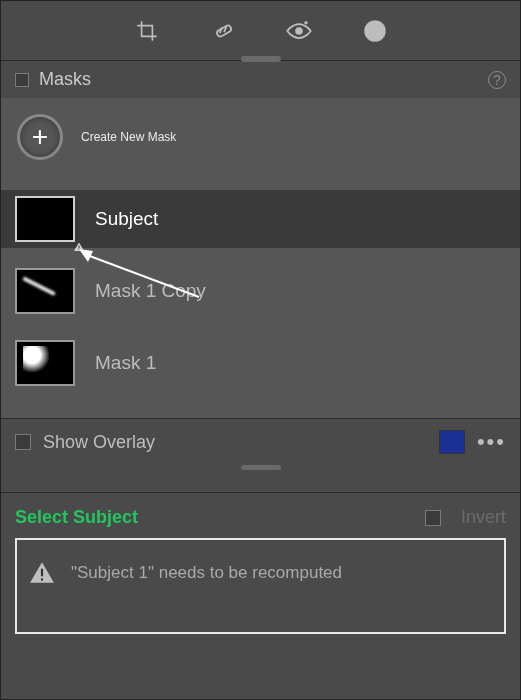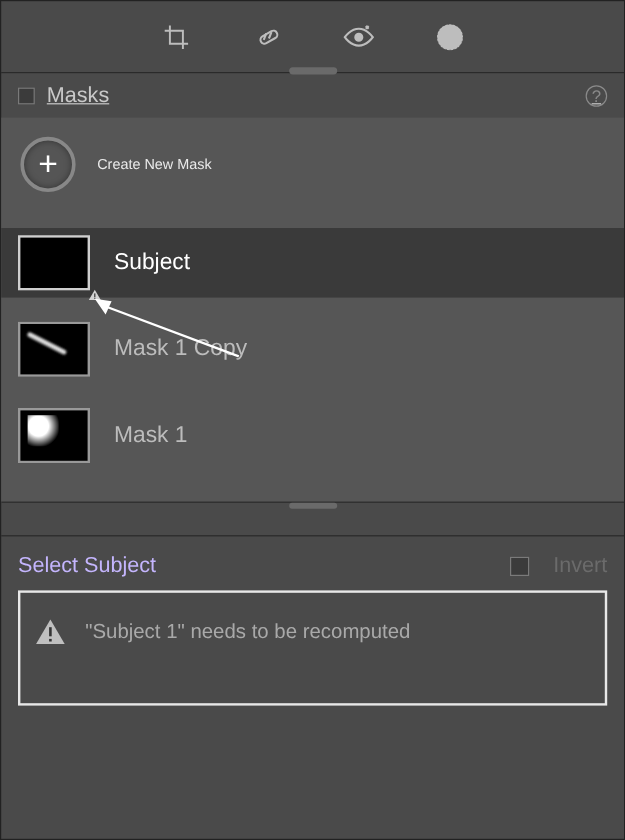--- a/index.html
+++ b/index.html
@@ -1,20 +1,20 @@
 <!DOCTYPE html>
 <html><head>
   <meta charset="utf-8">
   <style>
     *{margin:0;padding:0;box-sizing:border-box;font-family:Arial,Helvetica,sans-serif;}
     body{background:#4a4a4a;width:521px;height:700px;overflow:hidden;}
     .app{width:521px;height:700px;background:#4a4a4a;border:1px solid #222;position:relative;}
     .tool-strip{height:60px;display:flex;justify-content:center;align-items:center;gap:48px;border-bottom:1px solid #2a2a2a;}
     .tool-icon{width:28px;height:28px;color:#bdbdbd;display:flex;align-items:center;justify-content:center;}
-    .panel-header{display:flex;align-items:center;padding:8px 14px;font-size:18px;color:#c9c9c9;position:relative;text-decoration:underline;}
+    .panel-header{display:flex;align-items:center;padding:8px 14px;font-size:18px;color:#c9c9c9;position:relative;}
     .panel-header .chk{width:14px;height:14px;border:1px solid #7a7a7a;background:#3b3b3b;margin-right:10px;}
     .panel-header .drag{position:absolute;left:50%;transform:translateX(-50%);top:-5px;width:40px;height:6px;border-radius:3px;background:#6a6a6a;}
     .panel-header .help{margin-left:auto;color:#8a8a8a;font-size:14px;border:1px solid #8a8a8a;width:18px;height:18px;border-radius:50%;display:flex;align-items:center;justify-content:center;}
     .panel-body{background:#565656;padding:12px 14px 12px 14px;border-bottom:1px solid #2a2a2a;}
     .create-row{display:flex;align-items:center;padding:4px 0 16px 2px;}
     .plus-btn{width:46px;height:46px;border-radius:50%;background:#555;border:3px solid #888;display:flex;align-items:center;justify-content:center;color:#fff;font-size:28px;margin-right:18px;box-shadow:inset 0 0 6px rgba(0,0,0,.4);}
     .create-label{color:#eaeaea;font-size:12px;}
     .mask-row{display:flex;align-items:center;padding:6px 0;margin:14px -14px;padding-left:14px;}
     .mask-row.selected{background:#3a3a3a;}
     .thumb{width:60px;height:46px;background:#000;border:2px solid #cfcfcf;margin-right:20px;position:relative;}
@@ -26,21 +26,21 @@
     .footer-row{display:flex;align-items:center;padding:10px 14px;}
     .footer-row .chk{width:16px;height:16px;border:1px solid #7a7a7a;background:#3b3b3b;margin-right:12px;}
     .footer-label{color:#bdbdbd;font-size:18px;}
     .footer-right{margin-left:auto;display:flex;align-items:center;gap:12px;}
     .swatch{width:26px;height:24px;background:#1b2f95;border:1px solid #333;}
     .more{color:#bdbdbd;font-size:22px;letter-spacing:2px;}
     .filler{height:28px;border-bottom:1px solid #2a2a2a;display:flex;justify-content:center;align-items:flex-start;}
     .small-drag{width:40px;height:5px;border-radius:3px;background:#6a6a6a;}
     .select-area{padding:14px 14px;}
     .select-header{display:flex;align-items:center;margin-bottom:10px;}
-    .select-title{color:#c4b5fd;font-size:18px;}
+    .select-title{color:#22c55e;font-size:18px;font-weight:bold;}
     .invert-wrap{margin-left:auto;display:flex;align-items:center;gap:20px;}
     .invert-wrap .chk{width:16px;height:16px;border:1px solid #7a7a7a;background:#3b3b3b;}
     .invert-label{color:#6b6b6b;font-size:18px;}
     .notice{border:2px solid #e8e8e8;padding:16px 12px 18px 12px;}
     .notice-top{display:flex;align-items:center;gap:16px;margin-bottom:28px;margin-top:4px;}
     .notice-msg{color:#a9a9a9;font-size:17px;}
     .update-btn{display:block;margin:0 auto;background:#6a6a6a;border-radius:18px;padding:6px 18px;color:#d8d8d8;font-size:17px;}
     .arrow{position:absolute;top:248px;left:78px;pointer-events:none;}
     .diag{position:absolute;left:6px;top:6px;width:36px;height:4px;background:#dcdcdc;transform:rotate(27deg);transform-origin:left center;border-radius:2px;filter:blur(1px);}
     .blob{position:absolute;left:6px;top:4px;width:26px;height:26px;background:radial-gradient(circle at 35% 35%,#fff 0%,#fff 35%,rgba(255,255,255,0) 75%);}
@@ -116,20 +116,28 @@
     </div>
 
     <div class="mask-row">
       <div class="thumb no-border">
         <div class="blob"></div>
       </div>
       <span class="mask-label dim">Mask 1</span>
     </div>
   </div>
 
+  <div class="footer-row">
+    <div class="chk"></div>
+    <span class="footer-label">Show Overlay</span>
+    <div class="footer-right">
+      <div class="swatch"></div>
+      <span class="more">•••</span>
+    </div>
+  </div>
 
   <div class="filler">
     <div class="small-drag"></div>
   </div>
 
   <div class="select-area">
     <div class="select-header">
       <span class="select-title">Select Subject</span>
       <div class="invert-wrap">
         <div class="chk"></div>

